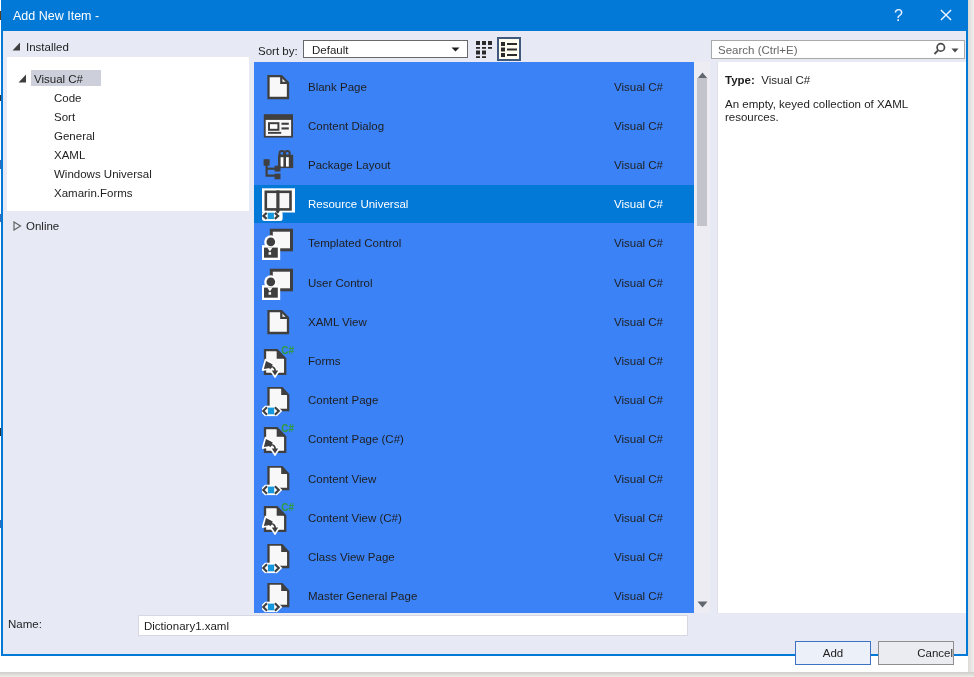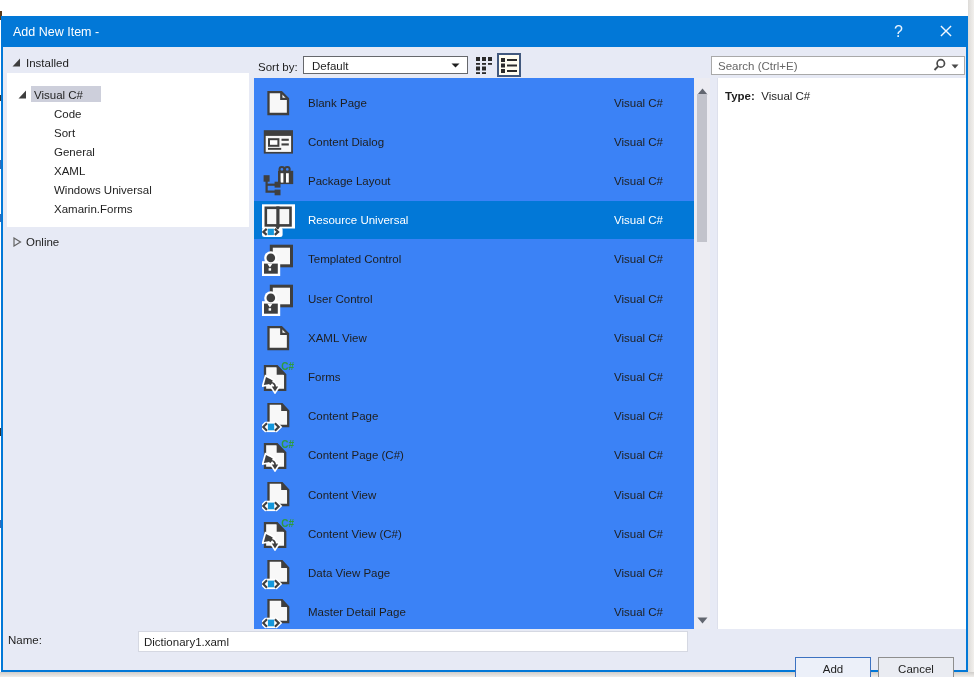--- a/index.html
+++ b/index.html
@@ -9,21 +9,21 @@
 </style></head><body>
 <div class="ab" style="left:0;top:0;width:974px;height:677px;background:#fff">
 <div class="ab" style="left:968px;top:0;width:6px;height:677px;background:linear-gradient(90deg,#DDDBD8,#F2F0ED)"></div>
 <div class="ab" style="left:0;top:672px;width:974px;height:5px;background:linear-gradient(180deg,#CFCDCA,#EFEDEA)"></div>
 <div class="ab" style="left:0;top:11px;width:2px;height:9px;background:#5a3a1a"></div>
 <div class="ab" style="left:0;top:95px;width:1px;height:6px;background:#333"></div>
 <div class="ab" style="left:0;top:160px;width:2px;height:9px;background:#3a6ab0"></div>
 <div class="ab" style="left:0;top:214px;width:2px;height:8px;background:#3a6ab0"></div>
 <div class="ab" style="left:0;top:428px;width:1px;height:8px;background:#333"></div>
 <div class="ab" style="left:0;top:520px;width:2px;height:8px;background:#3a6ab0"></div>
-<div class="ab" style="left:1px;top:16px;width:967px;height:656px;border:2px solid #0278D7;border-top:none;background:#E7EAF5">
+<div class="ab" style="left:1px;top:0;width:967px;height:656px;border:2px solid #0278D7;border-top:none;background:#E7EAF5">
 <div class="ab" style="left:-2px;top:0;width:967px;height:31px;background:#0278D7"></div>
 <div class="ab" style="left:10px;top:9px;font-size:12.5px;color:#FFF;white-space:nowrap">Add New Item -</div>
 <div class="ab" style="left:891px;top:7px;color:#E8F3FF;font-size:16px">?</div>
 <svg class="ab" style="left:937px;top:9px" width="12" height="12" viewBox="0 0 13 13">
         <path d="M1 1 L12 12 M12 1 L1 12" stroke="#F2F8FF" stroke-width="1.5"></path>
       </svg>
 
 <svg class="ab" style="left:9px;top:42px" width="9" height="9" viewBox="0 0 9 9">
         <path d="M8 0.5 V8.5 H0.5 Z" fill="#3E3E3E"></path>
       </svg>
@@ -95,23 +95,23 @@
 <div class="ab t12" style="left:54px;top:293px;color:#1E1E1E">Forms</div>
 <div class="ab t12" style="left:360px;top:293px;color:#1E1E1E">Visual C#</div>
 <div class="ab t12" style="left:54px;top:332px;color:#1E1E1E">Content Page</div>
 <div class="ab t12" style="left:360px;top:332px;color:#1E1E1E">Visual C#</div>
 <div class="ab t12" style="left:54px;top:371px;color:#1E1E1E">Content Page (C#)</div>
 <div class="ab t12" style="left:360px;top:371px;color:#1E1E1E">Visual C#</div>
 <div class="ab t12" style="left:54px;top:411px;color:#1E1E1E">Content View</div>
 <div class="ab t12" style="left:360px;top:411px;color:#1E1E1E">Visual C#</div>
 <div class="ab t12" style="left:54px;top:450px;color:#1E1E1E">Content View (C#)</div>
 <div class="ab t12" style="left:360px;top:450px;color:#1E1E1E">Visual C#</div>
-<div class="ab t12" style="left:54px;top:489px;color:#1E1E1E">Data View Page</div>
+<div class="ab t12" style="left:54px;top:489px;color:#1E1E1E">Class View Page</div>
 <div class="ab t12" style="left:360px;top:489px;color:#1E1E1E">Visual C#</div>
-<div class="ab t12" style="left:54px;top:528px;color:#1E1E1E">Master Detail Page</div>
+<div class="ab t12" style="left:54px;top:528px;color:#1E1E1E">Master General Page</div>
 <div class="ab t12" style="left:360px;top:528px;color:#1E1E1E">Visual C#</div>
 </div>
 <svg class="ab" style="left:259px;top:75px" width="30" height="26" viewBox="0 0 30 26">
 <path d="M6.5 1 H19.3 L26 7.8 V23 H6.5 Z" fill="#F8F8F8" stroke="#3F3F3F" stroke-width="2.3"></path>
 <path d="M19.3 1 V7.8 H26" fill="none" stroke="#3F3F3F" stroke-width="2.3"></path>
 </svg>
 <svg class="ab" style="left:259px;top:114px" width="32" height="26" viewBox="0 0 32 26">
 <rect x="1.8" y="0.2" width="29.2" height="23.4" fill="#3F3F3F"></rect>
 <rect x="3.7" y="5.9" width="25.4" height="16" fill="#F8F8F8"></rect>
 <rect x="7" y="9.2" width="9.4" height="6.6" fill="#fff" stroke="#3F3F3F" stroke-width="2"></rect>
@@ -276,19 +276,20 @@
 <div class="ab" style="left:708px;top:40px;width:254px;height:19px;background:#FFF;border:1px solid #A9A9A9"></div>
 <div class="ab t12" style="left:715px;top:44px;color:#666">Search (Ctrl+E)</div>
 <svg class="ab" style="left:929px;top:42px" width="15" height="15" viewBox="0 0 15 15">
 <circle cx="8.8" cy="5.4" r="3.7" fill="none" stroke="#4A4A4A" stroke-width="1.7"></circle>
 <path d="M6 8.4 L2.5 12" stroke="#4A4A4A" stroke-width="1.9"></path>
 </svg>
 <svg class="ab" style="left:948px;top:48px" width="8" height="5" viewBox="0 0 8 5">
         <path d="M0.5 0.5 h7 L4 4.5 Z" fill="#4A4A4A"></path>
       </svg>
 <div class="ab t12" style="left:722px;top:74px"><b>Type:</b>&nbsp; Visual C#</div>
+<div class="ab t12" style="left:722px;top:98px;line-height:13px">An empty, keyed collection of XAML<br>resources.</div>
 
 <div class="ab t12" style="left:5px;top:618px">Name:</div>
 <div class="ab" style="left:135px;top:615px;width:550px;height:21px;background:#FFF;border:1px solid #D5D8E2"></div>
 <div class="ab t12" style="left:141px;top:620px">Dictionary1.xaml</div>
 <div class="ab" style="left:792px;top:641px;width:76px;height:24px;background:#ECF0F9;border:1px solid #3C72C1;text-align:center;line-height:22px;font-size:11.5px;color:#1E1E1E">Add</div>
-<div class="ab" style="left:875px;top:641px;width:76px;height:24px;background:#EAECF2;border:1px solid #8E8E8E;text-align:center;line-height:22px;font-size:11.5px;color:#1E1E1E">Cancel</div>
+<div class="ab" style="left:875px;top:641px;width:76px;height:24px;background:#EAECF2;border:1px solid #8E8E8E;text-align:right;line-height:22px;font-size:11.5px;color:#1E1E1E">Cancel</div>
 </div>
   </div>
 </body></html>

